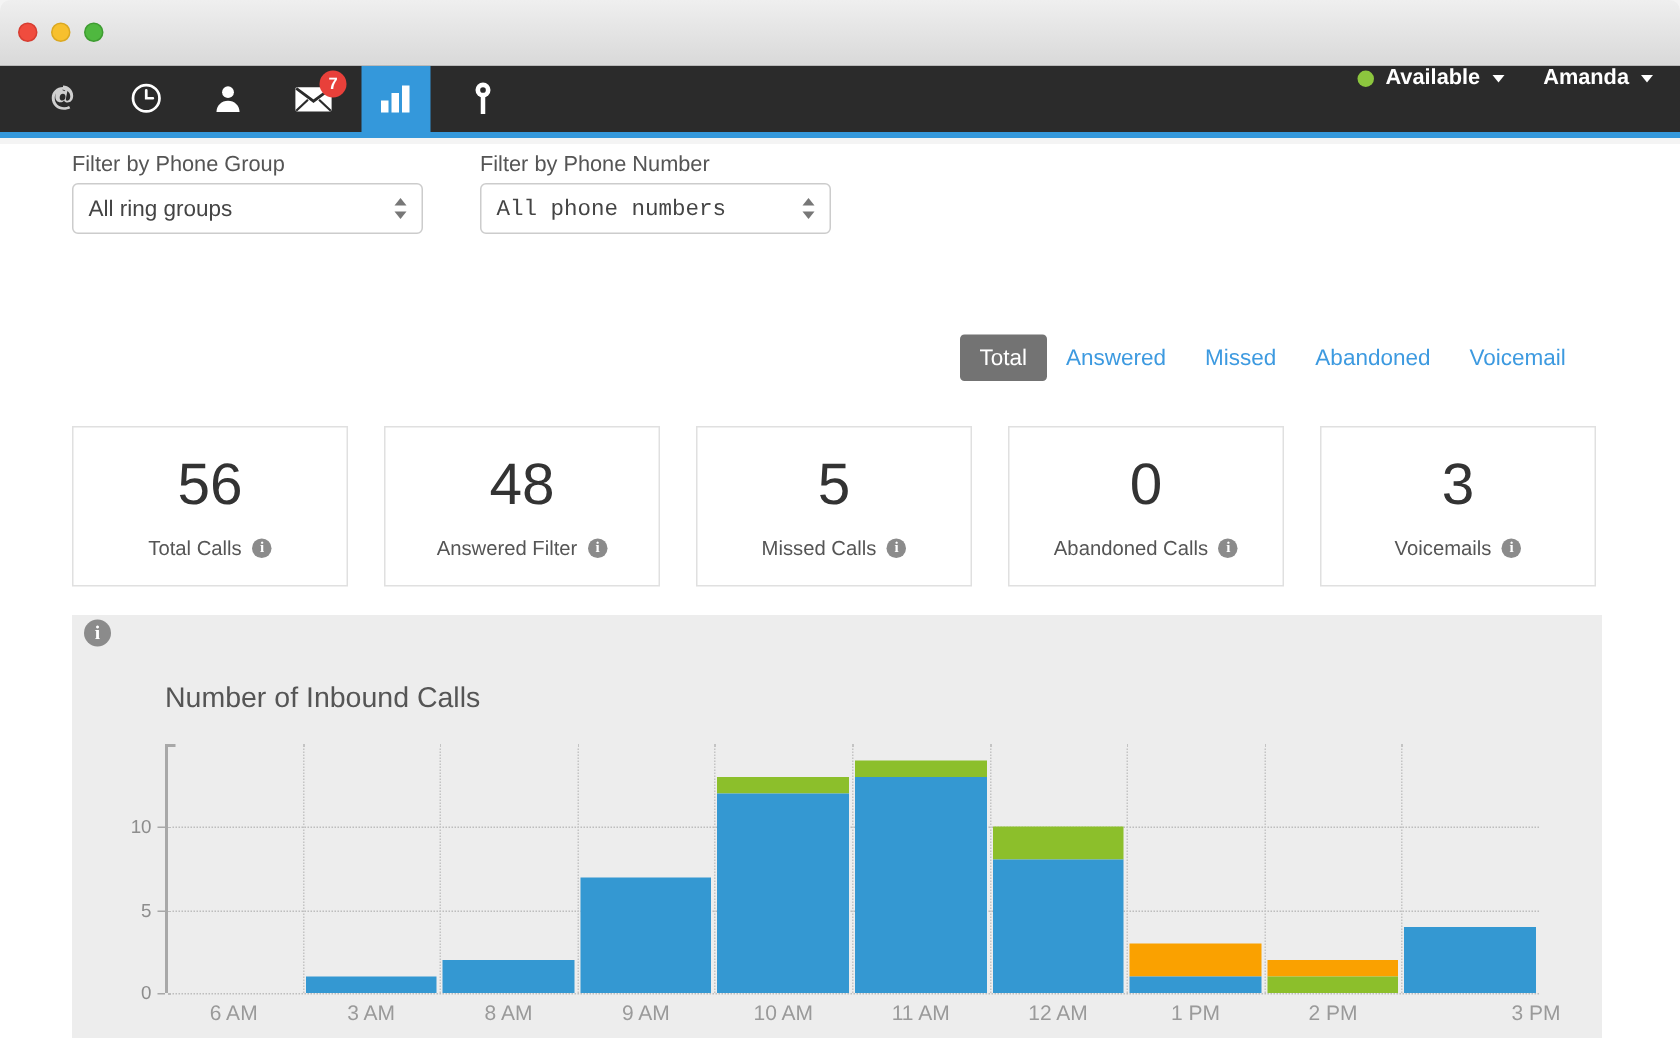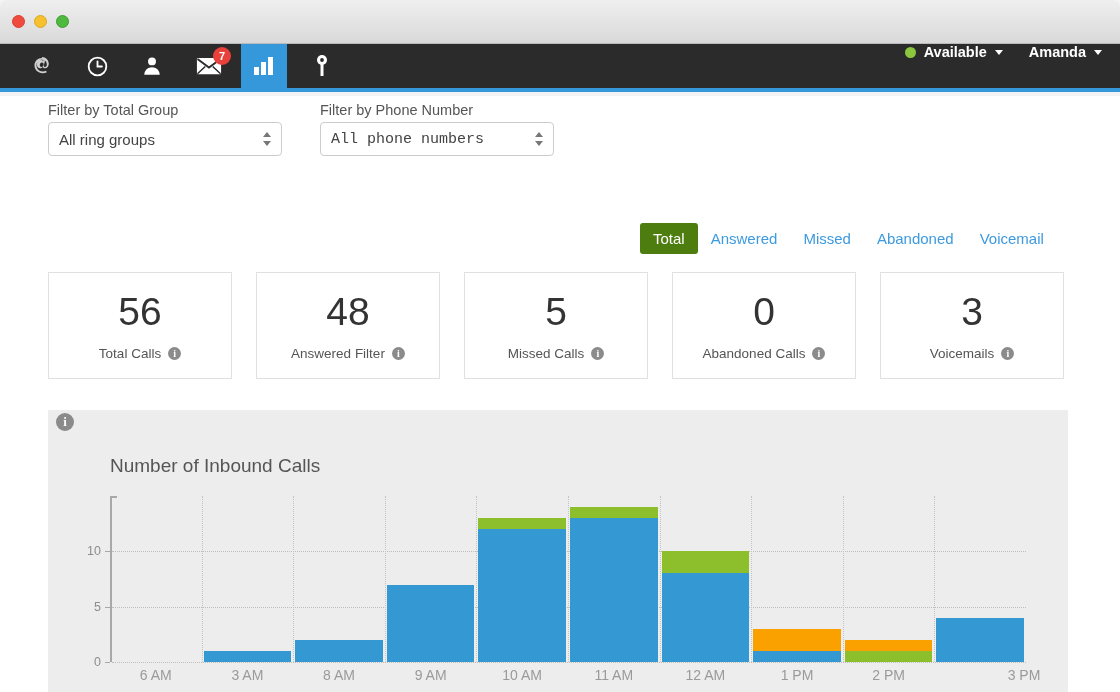--- a/index.html
+++ b/index.html
@@ -70,24 +70,24 @@
       border-left: 4.5px solid transparent; border-right: 4.5px solid transparent; }
   .arr-up { border-bottom: 5px solid #777; margin-bottom: 4px; }
   .arr-dn { border-top: 5px solid #777; }
 
   
   #metric-tabs { position: absolute; left: 640px; top: 127px; height: 31px; display: flex; }
   .metric-tab {
     font-size: 15px; color: #3d9ae0; padding: 0 13px;
     height: 31px; line-height: 31px; border-radius: 3px; white-space: nowrap;
   }
-  .metric-tab.active { background: #4d7c0f; color: #fff; }
-
-  
-  #stat-cards { position: absolute; left: 48px; top: 176px; display: flex; gap: 24px; }
+  .metric-tab.active { background: #737373; color: #fff; }
+
+  
+  #stat-cards { position: absolute; left: 48px; top: 188px; display: flex; gap: 24px; }
   .stat-card {
     width: 184px; height: 107px; background: #fff;
     border: 1px solid #e0e0e0;
     display: flex; flex-direction: column; align-items: center; justify-content: center;
   }
   .stat-value { font-size: 39px; color: #333; font-weight: normal; line-height: 44px; }
   .stat-label-row { display: flex; align-items: center; gap: 7px; margin-top: 12px; }
   .stat-label { font-size: 13.5px; color: #555; }
   .info-icon {
     width: 13px; height: 13px; border-radius: 50%; background: #8b8b8b;
@@ -203,21 +203,21 @@
     <div class="nav-menu">
       <span>Amanda</span>
       <span class="caret"></span>
     </div>
   </div>
 </div>
 
 <div id="page">
 <div id="page-inner">
 
-  <div class="filter-label" style="left:48px; top:6px;">Filter by Total Group</div>
+  <div class="filter-label" style="left:48px; top:6px;">Filter by Phone Group</div>
   <div class="select-box" style="left:48px; top:26px; width:234px;">
     <span>All ring groups</span>
     <span class="select-arrows">
       <span class="arr-up"></span>
           <span class="arr-dn"></span>
     </span>
   </div>
 
   <div class="filter-label" style="left:320px; top:6px;">Filter by Phone Number</div>
   <div class="select-box" style="left:320px; top:26px; width:234px;font-family:Liberation Mono, monospace;">

